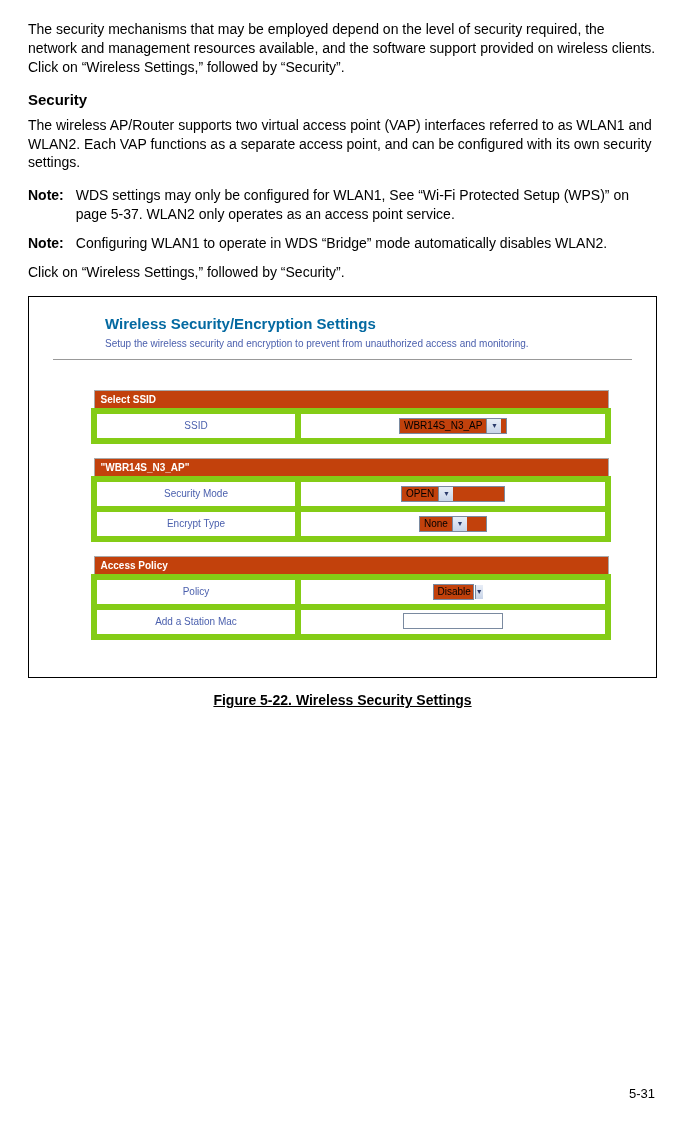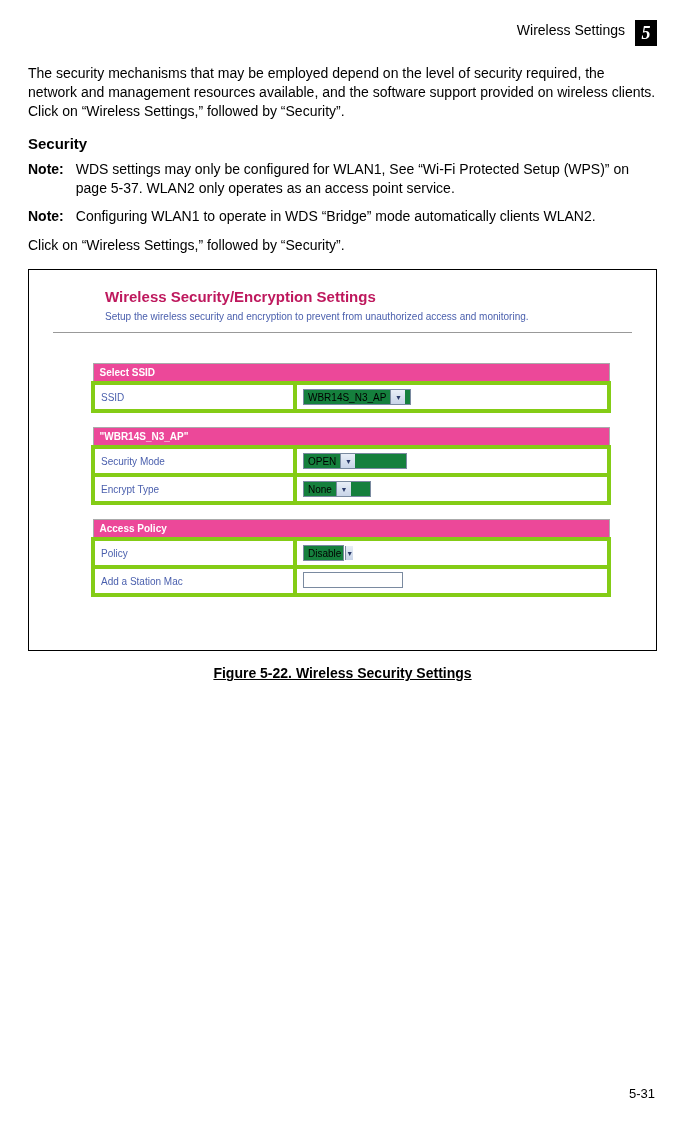--- a/index.html
+++ b/index.html
@@ -67,21 +67,21 @@
   .figure-box {
     border: 1px solid #000;
     margin: 10px 0 14px 0;
     padding: 18px 24px 14px 24px;
     background: #fff;
     height: 382px;
     box-sizing: border-box;
     overflow: hidden;
   }
   .panel-title {
-    color: #be185d;
+    color: #0369a1;
     font-weight: bold;
     font-size: 15px;
     margin-left: 52px;
     margin-bottom: 6px;
   }
   .panel-subtitle {
     color: #4a5fad;
     font-size: 10px;
     margin-left: 52px;
     margin-bottom: 10px;
@@ -92,43 +92,44 @@
     margin: 4px 0 30px 0;
   }
   .settings-table {
     width: 520px;
     margin-left: 38px;
     border-collapse: collapse;
     font-size: 10px;
     margin-bottom: 14px;
   }
   .settings-table th {
-    background: #ec4899;
+    background: #c2410c;
     color: #fff;
     text-align: left;
     font-weight: bold;
     padding: 3px 6px;
     border: 1px solid #aaa;
     font-size: 10px;
   }
   .settings-table td {
-    border: 4px solid #84cc16;
+    border: 6px solid #84cc16;
     padding: 2px 6px;
     height: 20px;
     vertical-align: middle;
+    text-align: center;
   }
   .settings-table td.label {
     color: #4a5fad;
     width: 186px;
   }
   .fake-select {
     display: inline-flex;
     align-items: center;
     border: 1px solid #7a8aa0;
-    background: #15803d;
+    background: #c2410c;
     height: 16px;
     font-size: 10px;
     box-sizing: border-box;
   }
   .fake-select .sel-text {
     padding: 0 4px;
   }
   .fake-select .sel-btn {
     width: 14px;
     height: 14px;
@@ -160,38 +161,35 @@
     bottom: 22px;
     right: 30px;
     font-size: 13px;
   }
 </style>
 </head>
 <body>
 
 <div class="page">
 
-  <div class="header">
-    <div class="header-title">Wireless Settings</div>
-    <div class="chapter-box">5</div>
-  </div>
 
   <div class="para">The security mechanisms that may be employed depend on the level of security required, the network and management resources available, and the software support provided on wireless clients. Click on “Wireless Settings,” followed by “Security”.</div>
 
   <div class="section-heading">Security</div>
 
+  <div class="para">The wireless AP/Router supports two virtual access point (VAP) interfaces referred to as WLAN1 and WLAN2. Each VAP functions as a separate access point, and can be configured with its own security settings.</div>
 
   <div class="note-row">
     <div class="note-label">Note:</div>
     <div class="note-text">WDS settings may only be configured for WLAN1, See “Wi-Fi Protected Setup (WPS)” on page 5-37. WLAN2 only operates as an access point service.</div>
   </div>
 
   <div class="note-row">
     <div class="note-label">Note:</div>
-    <div class="note-text">Configuring WLAN1 to operate in WDS “Bridge” mode automatically clients WLAN2.</div>
+    <div class="note-text">Configuring WLAN1 to operate in WDS “Bridge” mode automatically disables WLAN2.</div>
   </div>
 
   <div class="para">Click on “Wireless Settings,” followed by “Security”.</div>
 
   <div class="figure-box">
     <div class="panel-title">Wireless Security/Encryption Settings</div>
     <div class="panel-subtitle">Setup the wireless security and encryption to prevent from unauthorized access and monitoring.</div>
     <hr class="hr-line">
 
     <table class="settings-table">

